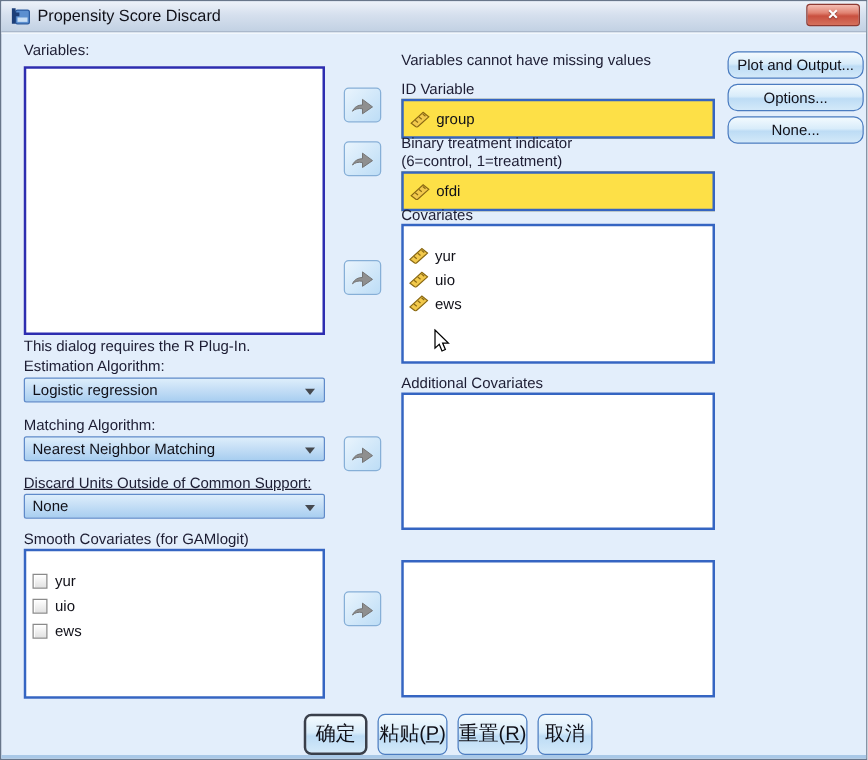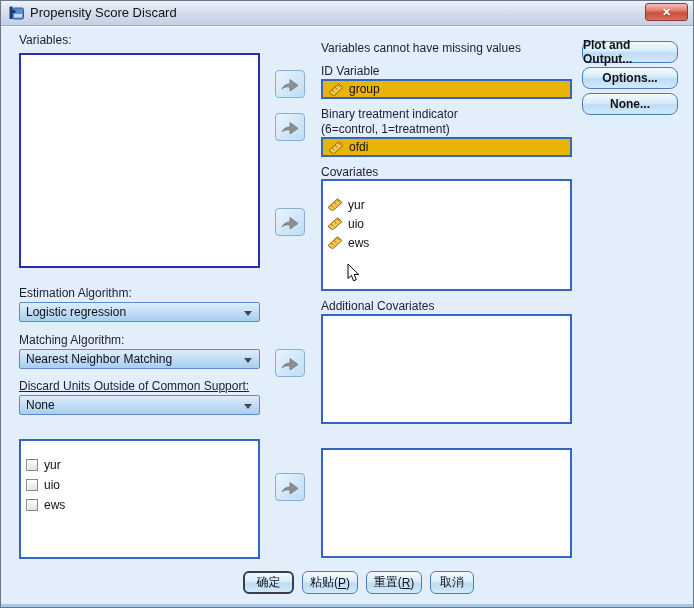--- a/index.html
+++ b/index.html
@@ -15,38 +15,38 @@
   .close-btn{position:absolute;right:5px;top:2px;width:43px;height:18px;border-radius:3px;
              border:1px solid #8e3a32;
              background:linear-gradient(#f4beb4,#e08170 40%,#c9503f 55%,#d5705c);
              color:#fff;font-size:11px;font-weight:bold;text-align:center;line-height:17px;
              text-shadow:0 1px 1px #7c2b24;cursor:pointer;box-sizing:border-box;}
   
   .label{position:absolute;font-size:12px;color:#1d1d33;white-space:nowrap;}
   .listbox{position:absolute;background:#ffffff;border:2px solid #3565c2;box-sizing:border-box;
            padding-top:14px;overflow:hidden;}
   .listbox.focus{border-color:#2d2db0;}
-  .field{position:absolute;height:20px;background:#eab308;border:2px solid #3565c2;box-sizing:border-box;
+  .field{position:absolute;height:32px;background:#fde047;border:2px solid #3565c2;box-sizing:border-box;
          display:flex;align-items:center;gap:5px;padding:0 5px;font-size:12px;color:#101018;}
   .dropdown{position:absolute;height:20px;width:241px;border:1px solid #5f8ac9;border-radius:2px;
             background:linear-gradient(#ddeefb,#c6dff6 45%,#a8cef0);box-sizing:border-box;
             display:flex;align-items:center;padding-left:6px;font-size:12px;color:#101018;cursor:pointer;}
   .dd-arrow{position:absolute;right:7px;top:8px;width:0;height:0;
             border-left:4px solid transparent;border-right:4px solid transparent;
             border-top:5px solid #45494f;}
   .arrow-btn{position:absolute;left:274px;width:30px;height:28px;border:1px solid #86afd7;border-radius:4px;
              background:linear-gradient(135deg,#e9f4fd,#bdddf6);display:flex;align-items:center;
              justify-content:center;cursor:pointer;box-sizing:border-box;}
-  .side-btn{position:absolute;left:581px;width:96px;height:22px;border:1px solid #4b7cc0;border-radius:8px;
+  .side-btn{position:absolute;left:581px;width:109px;height:22px;border:1px solid #4b7cc0;border-radius:8px;
             background:linear-gradient(#f3fafe,#d8ecfa 45%,#bddcf5 55%,#d3e9f9);
             font-size:12px;color:#101018;display:flex;align-items:center;justify-content:center;
-            cursor:pointer;box-sizing:border-box;font-weight:bold;}
-  .bottom-btn{position:absolute;top:570px;height:23px;border:1px solid #4b7cc0;border-radius:6px;
+            cursor:pointer;box-sizing:border-box;}
+  .bottom-btn{position:absolute;top:570px;height:33px;border:1px solid #4b7cc0;border-radius:6px;
               background:linear-gradient(#f3fafe,#d8ecfa 45%,#bddcf5 55%,#d3e9f9);
-              font-size:12px;color:#101018;display:flex;align-items:center;justify-content:center;
+              font-size:16px;color:#101018;display:flex;align-items:center;justify-content:center;
               cursor:pointer;box-sizing:border-box;white-space:nowrap;}
   .bottom-btn.default{border:2px solid #3a3f4a;}
   .check-row{display:flex;align-items:center;gap:6px;height:20px;padding-left:5px;
              font-size:12px;color:#101018;}
   .checkbox{width:12px;height:12px;border:1px solid #8a8a8a;box-sizing:border-box;
             background:linear-gradient(#ffffff,#e2e2e2);box-shadow:inset 1px 1px 0 rgba(255,255,255,.9);}
   .cov-row{display:flex;align-items:center;gap:5px;height:19px;padding-left:4px;
            font-size:12px;color:#101018;}
   .bottom-strip{position:absolute;left:0;right:0;bottom:0;height:3px;background:#a9c8e7;}
   u{text-decoration:underline;}
@@ -64,39 +64,41 @@
     </svg>
     <span class="title-text">Propensity Score Discard</span>
     <div class="close-btn">
       <span>✕</span>
     </div>
   </div>
 
   <div class="label" style="left:18px;top:32px;">Variables:</div>
   <div class="listbox focus" style="left:18px;top:52px;width:241px;height:215px;"></div>
 
+  <div class="label" style="left:18px;top:269px;">This dialog requires the R Plug-In.</div>
 
   <div class="label" style="left:18px;top:285px;">Estimation Algorithm:</div>
   <div class="dropdown" style="left:18px;top:301px;">
     <span>Logistic regression</span>
     <span class="dd-arrow"></span>
   </div>
 
   <div class="label" style="left:18px;top:332px;">Matching Algorithm:</div>
   <div class="dropdown" style="left:18px;top:348px;">
     <span>Nearest Neighbor Matching</span>
     <span class="dd-arrow"></span>
   </div>
 
   <div class="label" style="left:18px;top:378px;text-decoration:underline;">Discard Units Outside of Common Support:</div>
   <div class="dropdown" style="left:18px;top:394px;">
     <span>None</span>
     <span class="dd-arrow"></span>
   </div>
 
+  <div class="label" style="left:18px;top:423px;">Smooth Covariates (for GAMlogit)</div>
   <div class="listbox" style="left:18px;top:438px;width:241px;height:120px;">
 
       <div class="check-row">
         <span class="checkbox"></span>
         <span>yur</span>
       </div>
 
       <div class="check-row">
         <span class="checkbox"></span>
         <span>uio</span>

